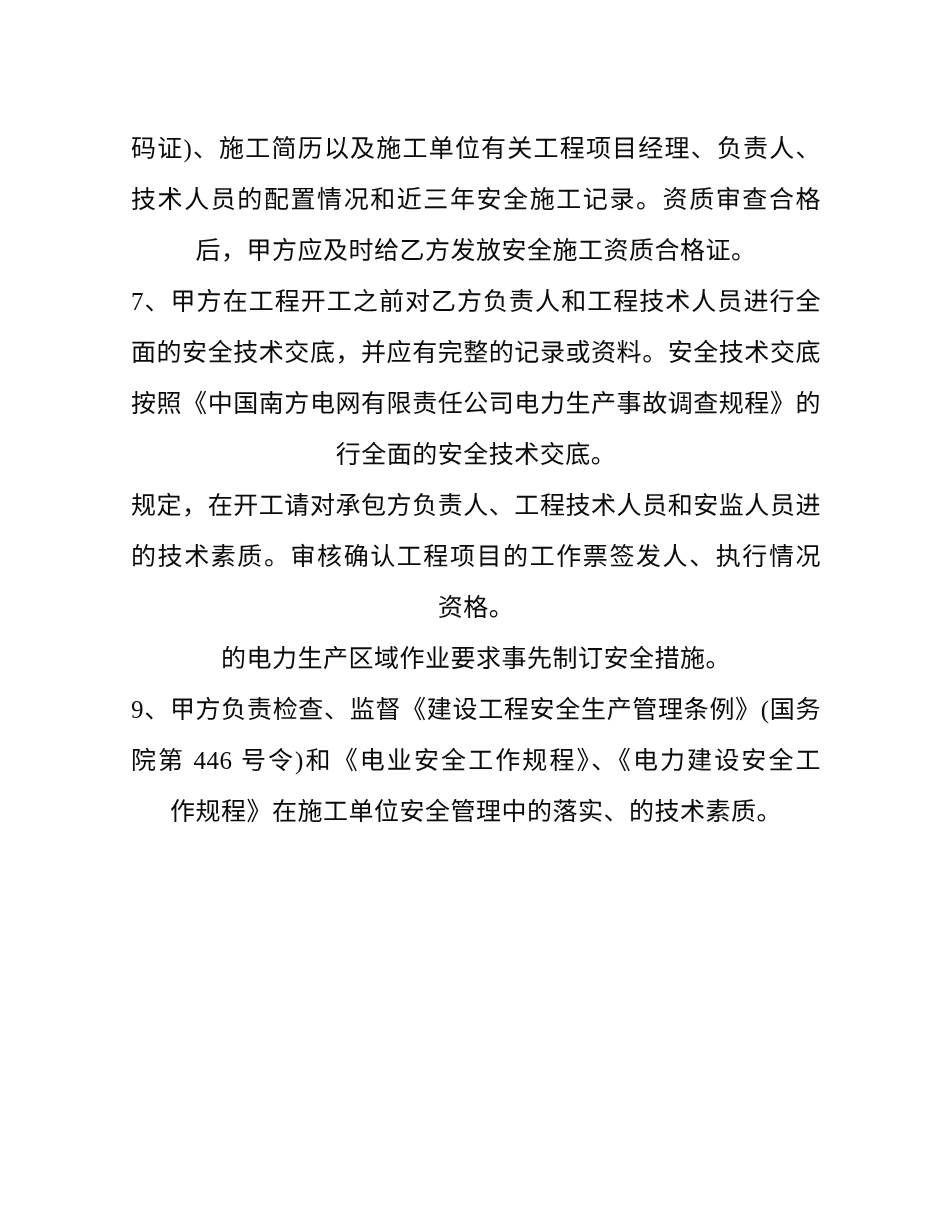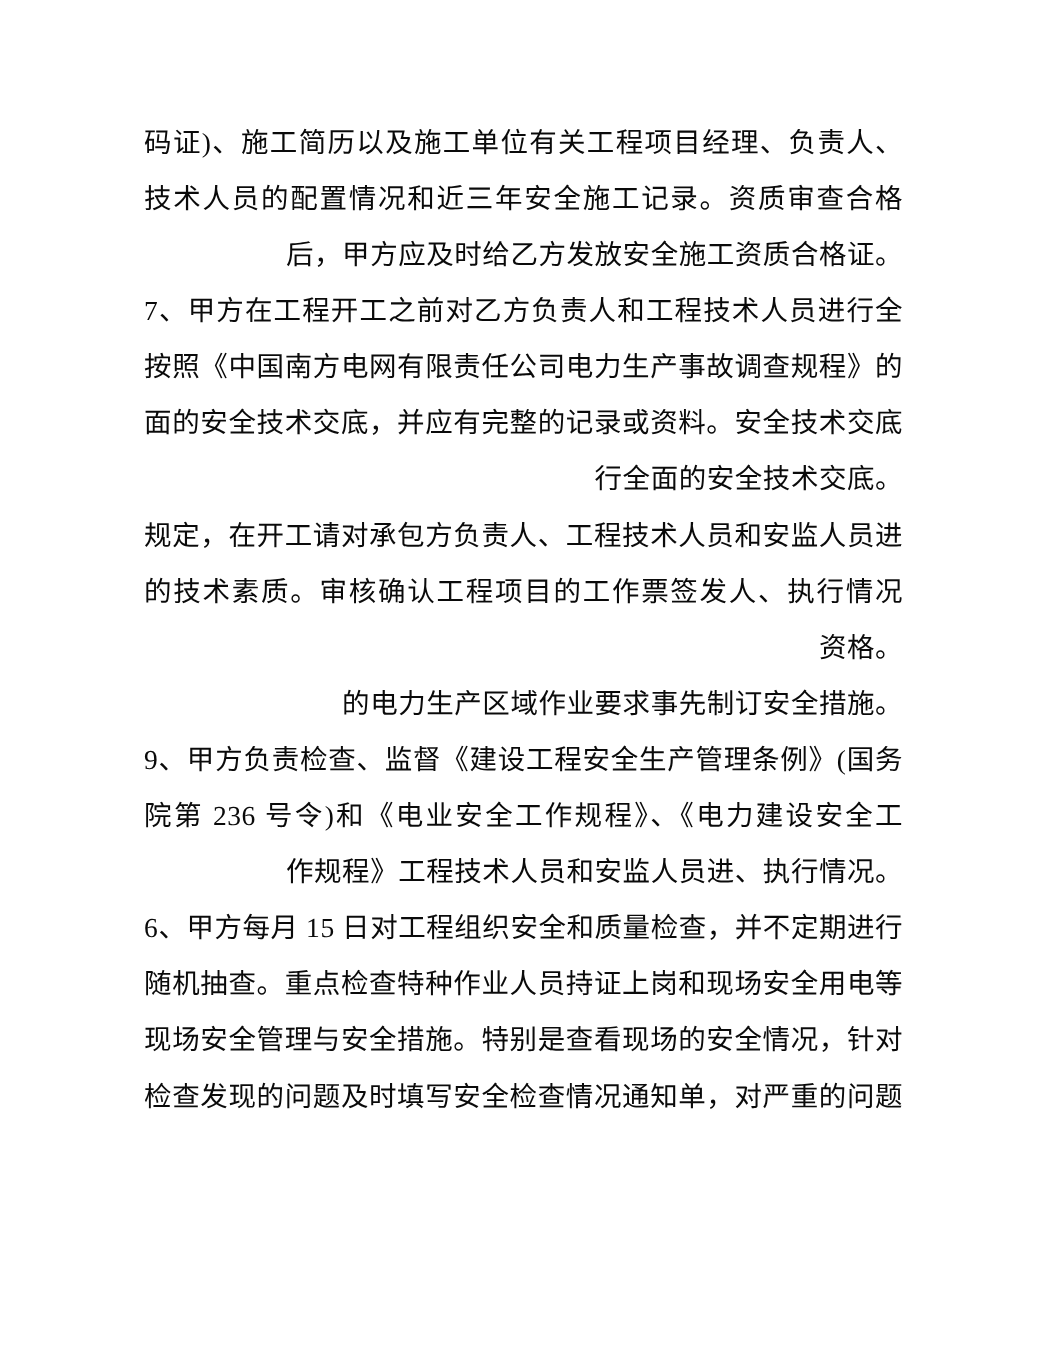--- a/index.html
+++ b/index.html
@@ -10,70 +10,64 @@
   .page {
     position: relative;
     width: 950px;
     height: 1229px;
     background: #ffffff;
     overflow: hidden;
     font-family: "Liberation Serif", "DejaVu Serif", serif;
   }
   .doc-body {
     position: absolute;
-    top: 105px;
+    top: 123px;
     left: 131px;
     width: 690px;
   }
   .paragraph {
     margin: 0;
     padding: 0;
   }
   .line {
     font-size: 25px;
     line-height: 51px;
     color: #0a0a0a;
-    text-align: right;
+    text-align: center;
     letter-spacing: 0.5px;
   }
   .line.fill {
     text-align: justify;
     text-align-last: justify;
     text-justify: inter-character;
   }
 </style>
 </head>
 <body>
 
 <div class="page">
   <div class="doc-body" style="color: rgb(10, 10, 10);">
       <div class="paragraph">
         <div class="line fill">码证)、施工简历以及施工单位有关工程项目经理、负责人、</div>
         <div class="line fill">技术人员的配置情况和近三年安全施工记录。资质审查合格</div>
         <div class="line">后，甲方应及时给乙方发放安全施工资质合格证。</div>
       </div>
       <div class="paragraph">
         <div class="line fill">7、甲方在工程开工之前对乙方负责人和工程技术人员进行全</div>
+        <div class="line fill">面的安全技术交底，并应有完整的记录或资料。安全技术交底</div>
         <div class="line fill">按照《中国南方电网有限责任公司电力生产事故调查规程》的</div>
-        <div class="line fill">面的安全技术交底，并应有完整的记录或资料。安全技术交底</div>
         <div class="line">行全面的安全技术交底。</div>
         <div class="line fill">规定，在开工请对承包方负责人、工程技术人员和安监人员进</div>
       </div>
       <div class="paragraph">
         <div class="line fill">的技术素质。审核确认工程项目的工作票签发人、执行情况</div>
         <div class="line">资格。</div>
       </div>
       <div class="paragraph">
         <div class="line">的电力生产区域作业要求事先制订安全措施。</div>
       </div>
       <div class="paragraph">
         <div class="line fill">9、甲方负责检查、监督《建设工程安全生产管理条例》(国务</div>
-        <div class="line fill">院第 236 号令)和《电业安全工作规程》、《电力建设安全工</div>
-        <div class="line">作规程》工程技术人员和安监人员进、执行情况。</div>
-      </div>
-      <div class="paragraph">
-        <div class="line fill">6、甲方每月 15 日对工程组织安全和质量检查，并不定期进行</div>
-        <div class="line fill">随机抽查。重点检查特种作业人员持证上岗和现场安全用电等</div>
-        <div class="line fill">现场安全管理与安全措施。特别是查看现场的安全情况，针对</div>
-        <div class="line fill">检查发现的问题及时填写安全检查情况通知单，对严重的问题</div>
+        <div class="line fill">院第 446 号令)和《电业安全工作规程》、《电力建设安全工</div>
+        <div class="line">作规程》在施工单位安全管理中的落实、的技术素质。</div>
       </div>
     </div>
 </div>
 
 </body></html>

